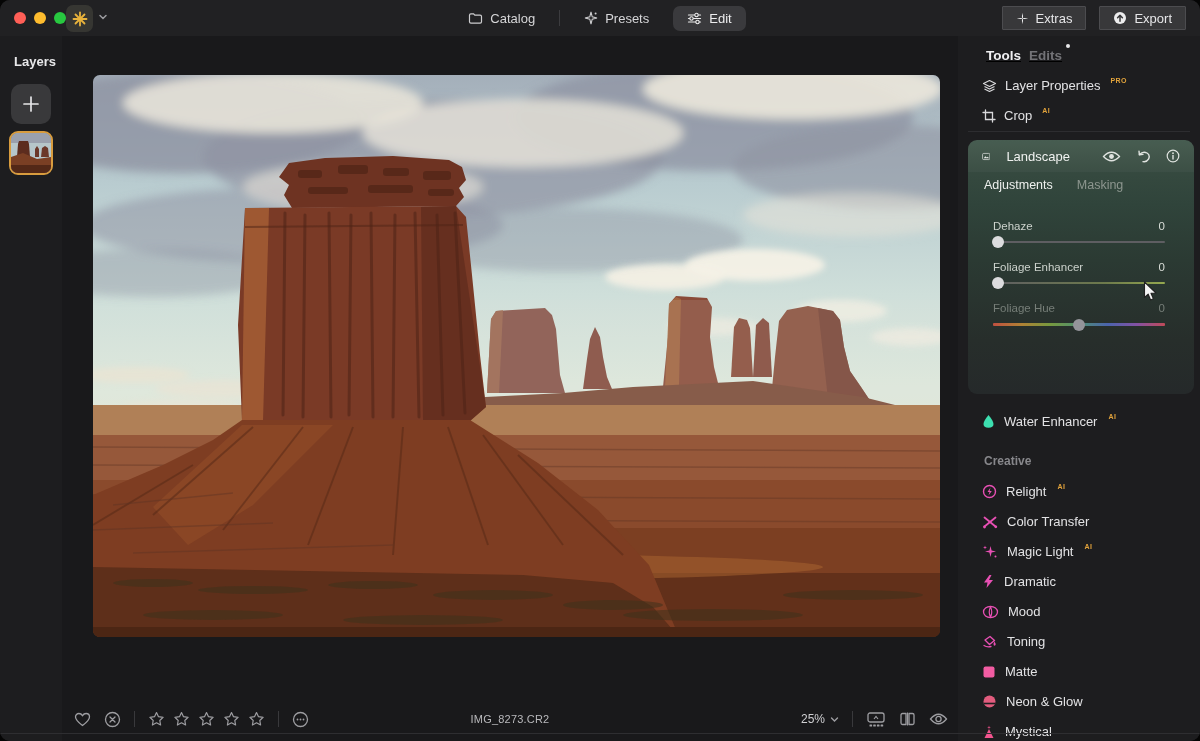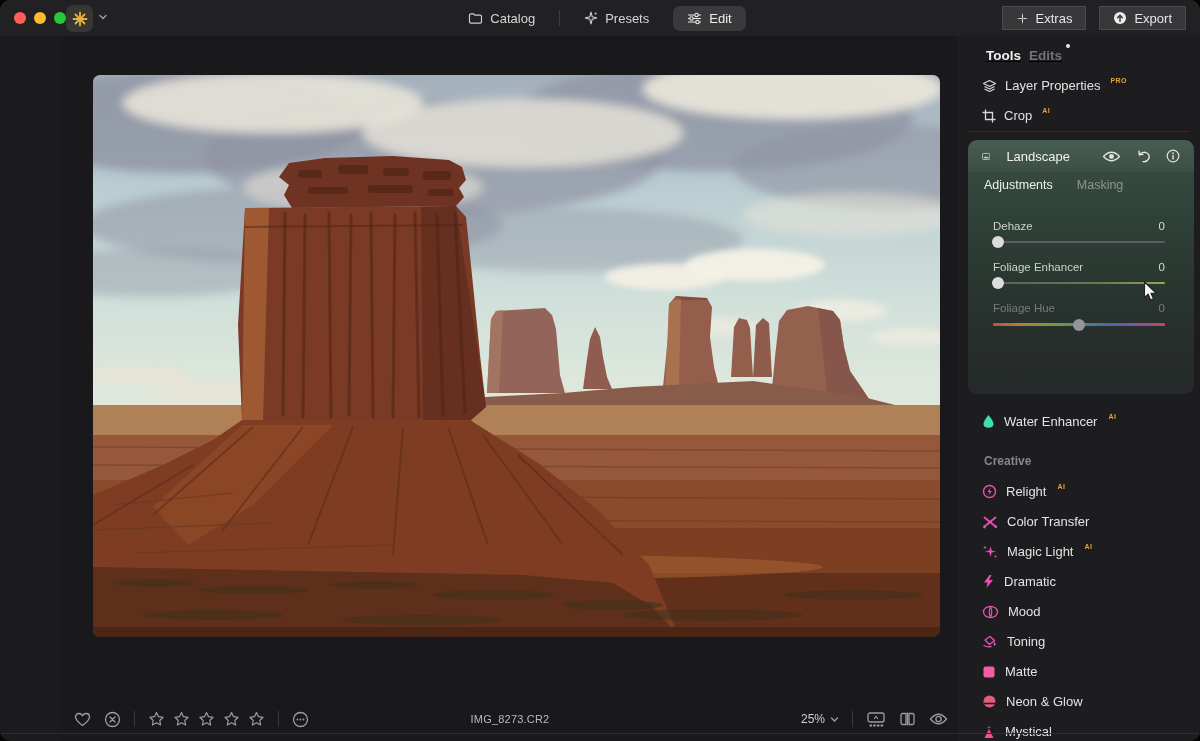--- a/index.html
+++ b/index.html
@@ -151,20 +151,39 @@
       <div class="tb-btn">
         <svg width="14" height="14" viewBox="0 0 14 14">
           <circle cx="7" cy="7" r="6" fill="#ededee"></circle>
           <path d="M7 10.2 L7 4.6 M4.6 6.8 L7 4.2 L9.4 6.8" fill="none" stroke="#38383a" stroke-width="1.5" stroke-linecap="round" stroke-linejoin="round"></path>
         </svg>
         <span>Export</span>
       </div>
     </div>
   </div>
 
+  <div class="left-sidebar">
+    <div class="layers-title">Layers</div>
+    <div class="add-layer">
+      <svg width="18" height="18" viewBox="0 0 18 18">
+        <path d="M9 2 L9 16 M2 9 L16 9" stroke="#e6e6e8" stroke-width="1.7" stroke-linecap="round"></path>
+      </svg>
+    </div>
+    <div class="layer-thumb">
+      <svg width="40" height="40" viewBox="0 0 40 40">
+        <rect width="40" height="40" fill="#b6c6ca"></rect>
+        <rect width="40" height="10" fill="#9aa0ad"></rect>
+        <path d="M7 11 L8 8 L17 8 L18 11 L19 24 L6 24 Z" fill="#5c2c1e"></path>
+        <path d="M24 16 L26 13 L28 16 L28 24 L24 24 Z" fill="#6b382a"></path>
+        <path d="M31 15 L34 13 L37 15 L38 24 L30 24 Z" fill="#6b382a"></path>
+        <path d="M0 24 L12 20 L26 26 L40 24 L40 40 L0 40 Z" fill="#7a3f24"></path>
+        <rect y="32" width="40" height="8" fill="#532817"></rect>
+      </svg>
+    </div>
+  </div>
 
   <div class="canvas-area">
     <div class="photo-frame">
       <svg width="847" height="562" viewBox="0 0 847 562">
         <defs>
           <linearGradient id="sky" x1="0" y1="0" x2="0" y2="1">
             <stop offset="0" stop-color="#a4afba"></stop>
               <stop offset=".25" stop-color="#b9ccd0"></stop>
             <stop offset=".5" stop-color="#cfdfda"></stop>
               <stop offset=".72" stop-color="#dfe8dc"></stop>

